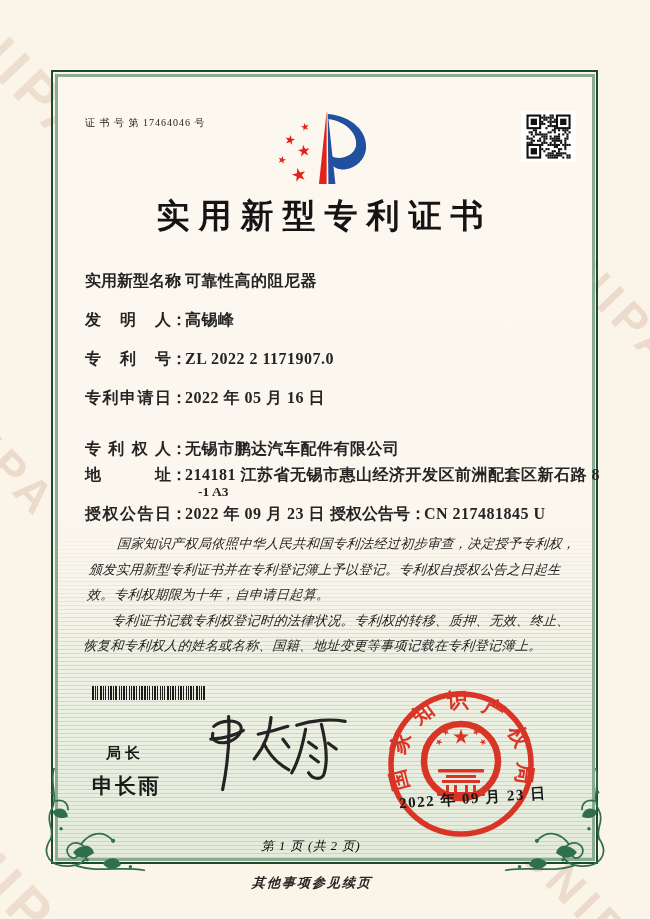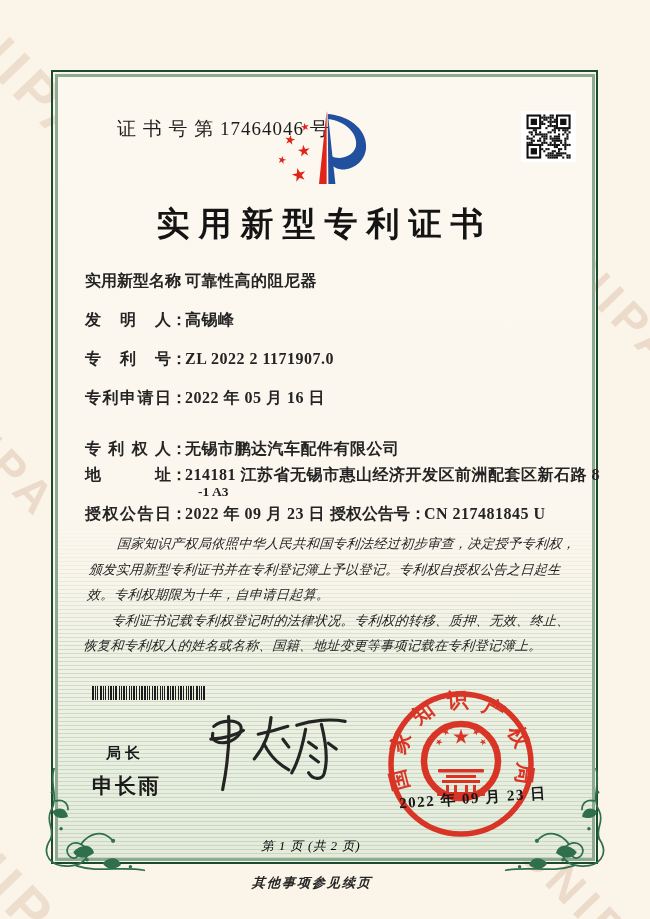--- a/index.html
+++ b/index.html
@@ -31,26 +31,26 @@
     background-image:
       linear-gradient(180deg,#fdf8ef 0%,#fcf7ee 56%,rgba(252,247,238,0) 74%),
       repeating-linear-gradient(180deg,rgba(118,152,118,0.26) 0 1px,rgba(118,152,118,0) 1px 4px),
       linear-gradient(180deg,#fdf8ef 0%,#f6f4e8 60%,#e9efe0 88%,#e4ebdb 100%);
   }
   
   .orn{position:absolute;width:104px;height:104px;}
   .orn.left{left:42px;top:768px;}
   .orn.right{left:504px;top:768px;transform:scaleX(-1);}
   
-  .cert-no{position:absolute;left:85px;top:116px;font-size:19px;letter-spacing:1px;color:#1c1c1c;margin-left:32px;}
+  .cert-no{position:absolute;left:85px;top:116px;font-size:10px;letter-spacing:1px;color:#1c1c1c;}
   .logo{position:absolute;left:276px;top:104px;}
   .qr{position:absolute;left:521px;top:111px;}
   .title{
     position:absolute;left:51px;top:194px;width:547px;text-align:center;
-    font-size:33px;font-weight:700;letter-spacing:9px;color:#141414;margin-top:8px;
+    font-size:33px;font-weight:700;letter-spacing:9px;color:#141414;
   }
   
   .frow{position:absolute;left:85px;width:490px;font-size:16px;font-weight:600;color:#242424;white-space:nowrap;}
   .flabel{display:inline-block;width:86px;text-align:justify;text-align-last:justify;}
   .fcolon{display:inline-block;width:14px;}
   .fval{letter-spacing:0.5px;}
   .addr2{position:absolute;left:198px;font-size:13.5px;font-weight:600;color:#242424;}
   .flabel2-wrap{position:absolute;left:245px;top:0;}
   
   .paras{

